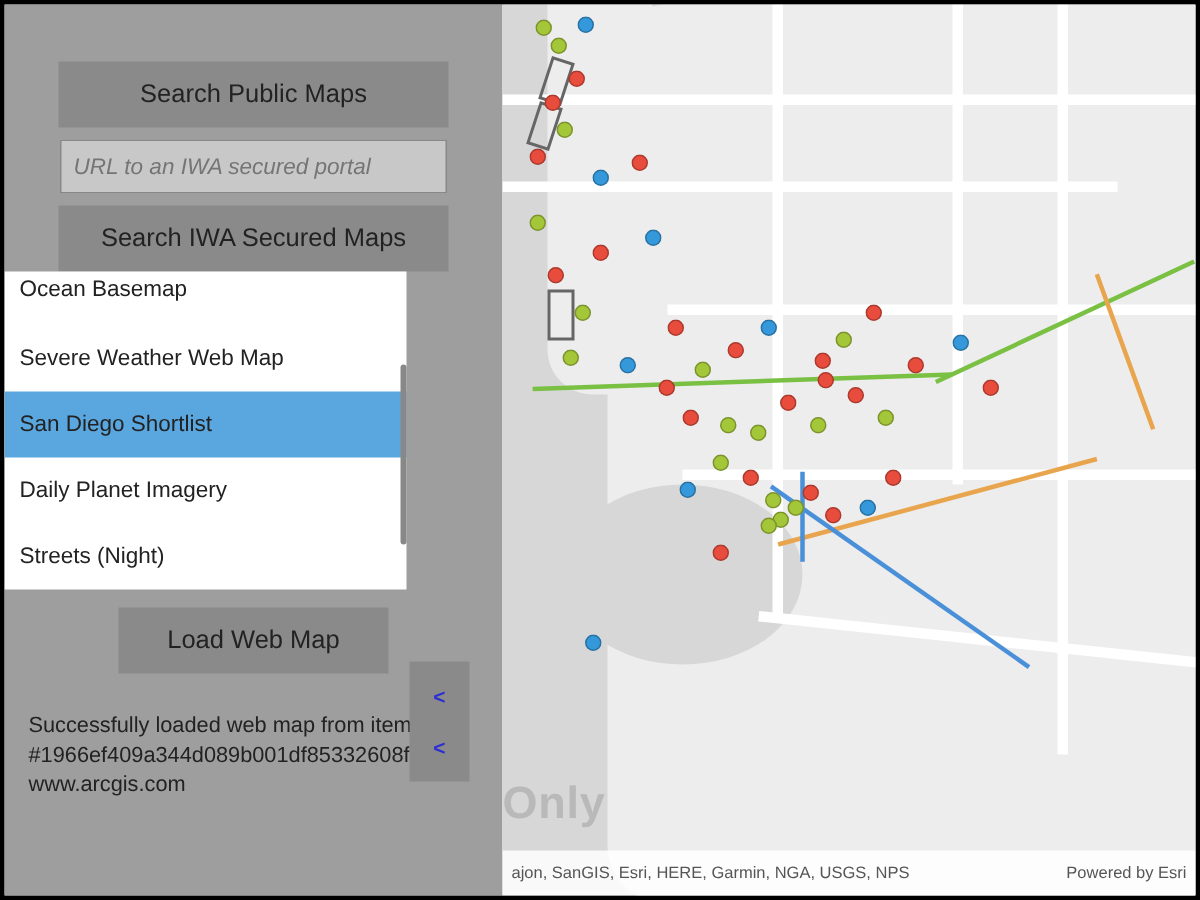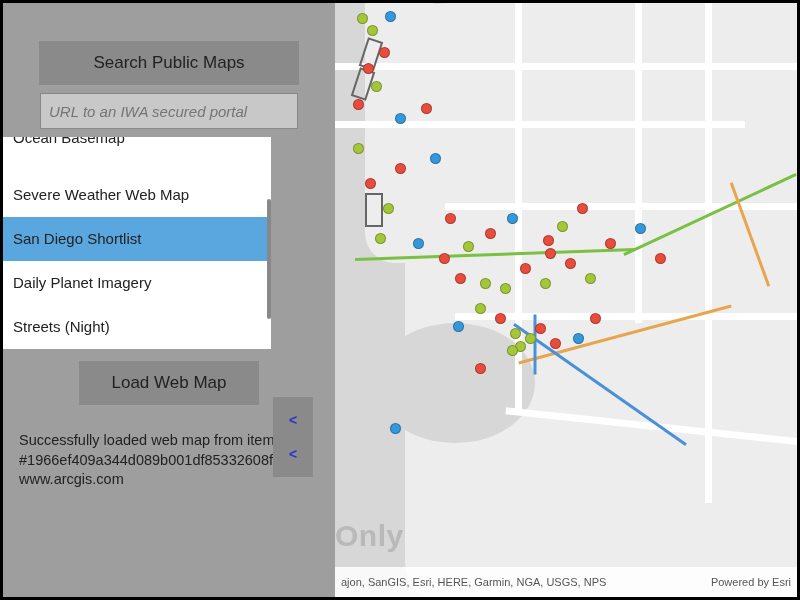--- a/index.html
+++ b/index.html
@@ -11,21 +11,21 @@
   
   .btn { display: block; width: 260px; height: 44px; margin: 0 auto 8px auto; background: #8a8a8a; border: none; font-size: 17px; color: #222; cursor: pointer; }
   
   .url-input { display: block; width: 258px; height: 36px; margin: 8px auto 8px auto; background: #c8c8c8; border: 1px solid #888; font-size: 15px; color: #666; padding: 0 8px; font-style: italic; }
   
   .btn-secured { margin-bottom: 0; }
   
   .list-wrap { position: relative; }
   .list { width: 268px; background: #fff; position: relative; z-index: 2; }
   .list-item { height: 44px; line-height: 44px; padding-left: 10px; font-size: 15px; color: #222; cursor: pointer; border-bottom: 0; }
-  .list-item.clipped { height: 36px; line-height: 0; padding-top: 1px; overflow: hidden; }
+  .list-item.clipped { height: 36px; line-height: 0; padding-top: 12px; overflow: hidden; }
   .list-item.selected { background: #5aa7e0; }
   
   .scroll-track { position: absolute; right: 0; top: 0; bottom: 0; width: 6px; }
   .scroll-thumb { position: absolute; right: 0; top: 62px; width: 4px; height: 120px; background: #888; border-radius: 2px; }
   
   .chevrons { position: absolute; left: 270px; top: 260px; width: 40px; height: 80px; background: #8a8a8a; z-index: 1; display: flex; flex-direction: column; align-items: center; justify-content: center; gap: 18px; }
   .chev { color: #2b2fd1; font-size: 14px; font-weight: bold; }
   
   .btn-load { width: 180px; margin-top: 12px; }
   
@@ -59,20 +59,21 @@
 </head>
 <body>
 
 <div class="app">
 
   <div class="sidebar">
     <button class="btn">Search Public Maps</button>
 
     <input class="url-input" type="text" placeholder="URL to an IWA secured portal" style="">
 
+    <button class="btn btn-secured">Search IWA Secured Maps</button>
 
     <div class="list-wrap">
       <div class="list">
         <div class="list-item clipped">Ocean Basemap</div>
         <div class="list-item">Severe Weather Web Map</div>
         <div class="list-item selected">San Diego Shortlist</div>
         <div class="list-item">Daily Planet Imagery</div>
         <div class="list-item">Streets (Night)</div>
         <div class="scroll-track">
           <div class="scroll-thumb"></div>

